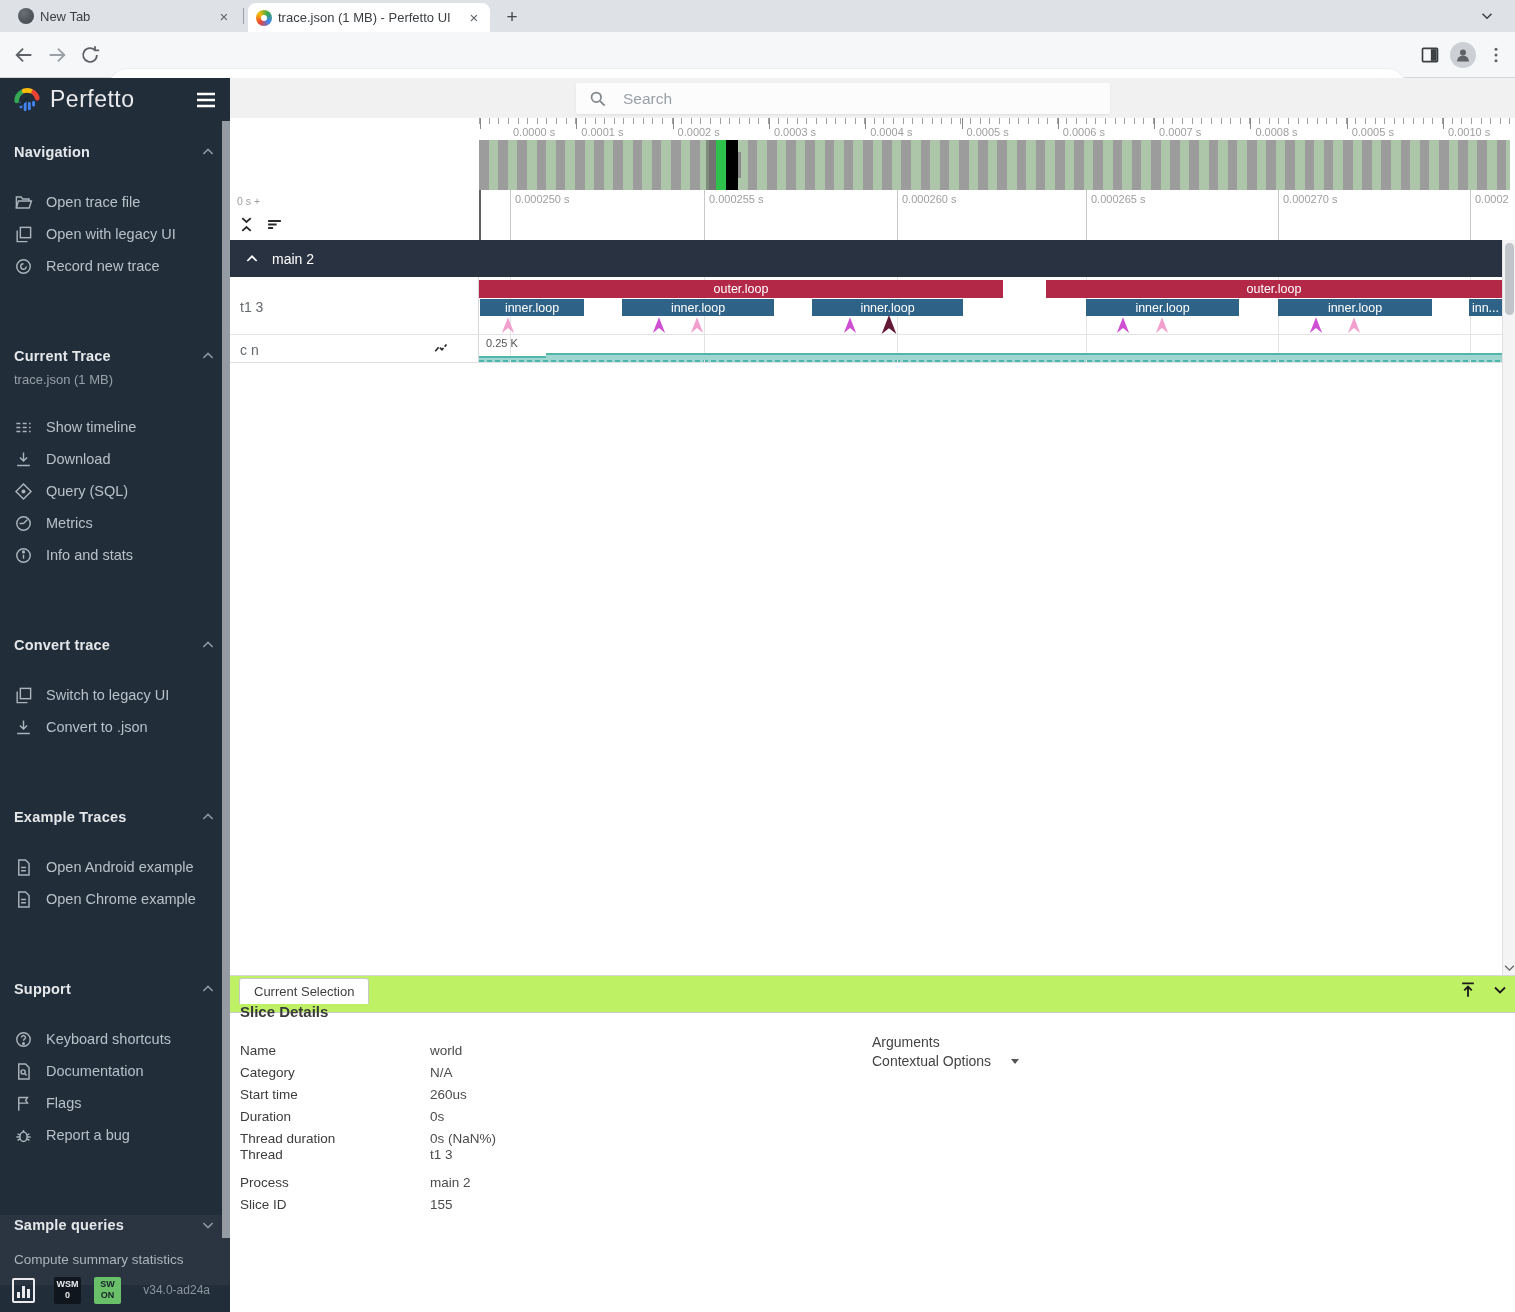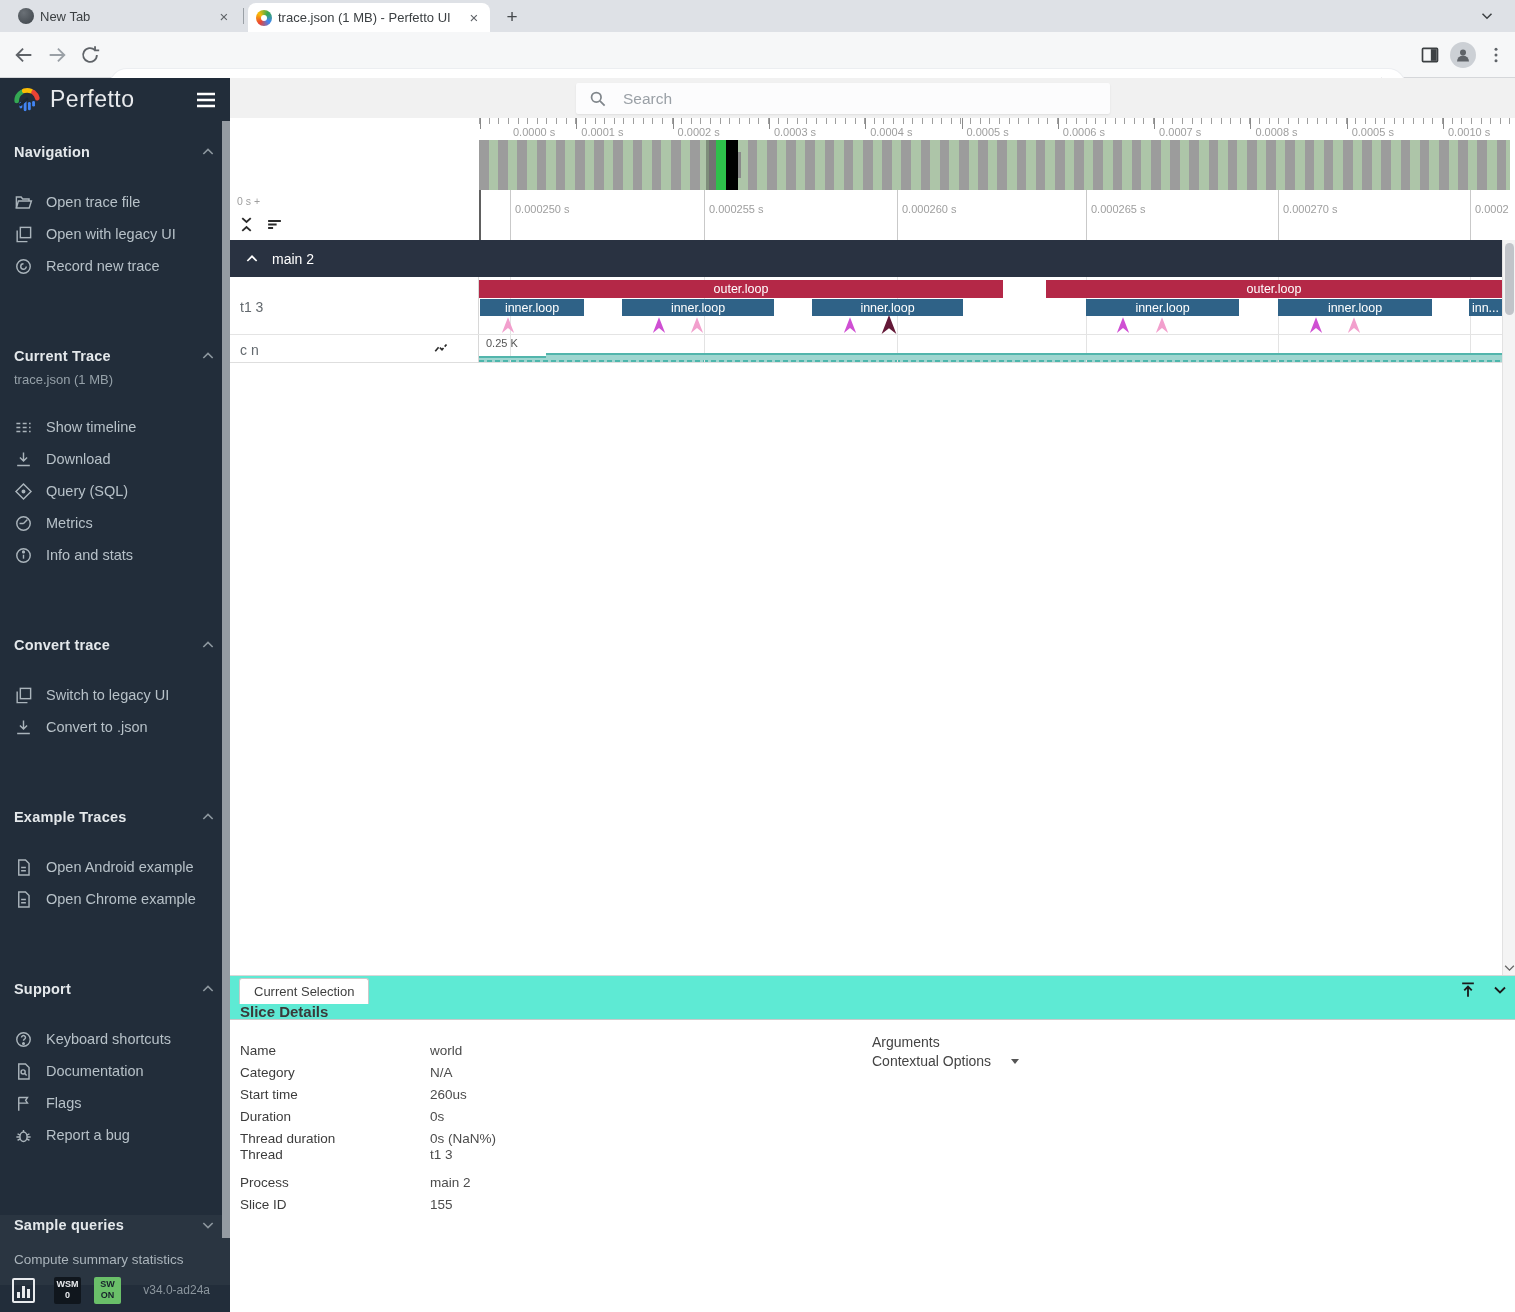--- a/index.html
+++ b/index.html
@@ -72,21 +72,21 @@
      background:repeating-linear-gradient(90deg,#9c9c9c 0 9.6px,#adc5a8 9.6px 19.2px); }
   .vp-shade { position:absolute; top:0; height:50px; background:rgba(40,40,40,.35); }
   .vp-green { position:absolute; top:0; height:50px; }
   .vp-black { position:absolute; top:0; height:50px; background:#000; }
   .vp-notch { position:absolute; top:12px; height:26px; background:#8a8a8a; }
 
   .overview { position:absolute; left:0; top:112px; width:1285px; height:50px; background:#fff; overflow:hidden; }
   .overview .zero { position:absolute; left:7px; top:5px; font-size:10.5px; color:#9e9e9e; }
   .overview .divider { position:absolute; left:249px; top:0; width:2px; height:50px; background:#606060; }
   .ov-line { position:absolute; top:0; width:1px; height:50px; background:#c9c9c9; }
-  .ov-label { position:absolute; top:13px; font-size:11px; color:#9e9e9e; white-space:nowrap; }
+  .ov-label { position:absolute; top:3px; font-size:11px; color:#9e9e9e; white-space:nowrap; }
   .ov-icons { position:absolute; left:8px; top:26px; display:flex; gap:10px; color:#2b2b2b; }
 
   .group-header { position:absolute; left:0; top:162px; width:1272px; height:37px; background:#293241; color:#fff; display:flex; align-items:center; }
   .group-header .chev { margin-left:14px; color:#fff; }
   .group-header .glabel { margin-left:12px; font-size:14px; }
 
   .track { position:absolute; left:0; width:1272px; background:#fff; }
   .track.t1 { top:199px; height:58px; border-bottom:1px solid #e4e4e4; }
   .track.cn { top:257px; height:28px; border-bottom:1px solid #dedede; }
   .track .shell { position:absolute; left:0; top:0; width:249px; height:100%; border-right:1px solid #d8d8d8; }
@@ -102,21 +102,21 @@
   .cn-seg { position:absolute; }
   .cn-dash { position:absolute; left:0; bottom:0; width:100%; height:3px;
      background:repeating-linear-gradient(90deg,#4db6ac 0 5px,#9fd6d0 5px 8px); }
 
   .v-scrollbar { position:absolute; left:1272px; top:162px; width:13px; height:735px; background:#f4f4f4; border-left:1px solid #e2e2e2; }
   .v-thumb { position:absolute; left:2px; top:3px; width:9px; height:72px; background:#c1c4c9; border-radius:5px; }
   .v-down { position:absolute; left:0; bottom:2px; width:13px; text-align:center; color:#666; }
 
   
   .details { position:absolute; left:0; top:897px; width:1285px; height:337px; background:#fff; }
-  .dt-tabs { position:absolute; left:0; top:0; width:1285px; height:45px; background:#5eead4; border-top:1px solid #d8d8d8; border-bottom:1px solid #c9c9c9; }
+  .dt-tabs { position:absolute; left:0; top:0; width:1285px; height:38px; background:#bef264; border-top:1px solid #d8d8d8; border-bottom:1px solid #c9c9c9; }
   .dt-tab { position:absolute; left:9px; top:2px; height:26px; background:#fff; border:1px solid #c9c9c9; border-bottom:none; border-radius:3px 3px 0 0; padding:0 14px; font-size:13px; color:#3f3f3f; display:flex; align-items:center; }
   .dt-ico { position:absolute; top:4px; width:20px; height:20px; color:#2b2b2b; }
   .dt-body { position:absolute; left:0; top:28px; width:1285px; height:309px; }
   .dt-heading { position:absolute; left:10px; top:0; font-size:15px; font-weight:700; color:#3a3a3a; }
   .dt-row { position:absolute; left:10px; font-size:13.5px; color:#3c3c3c; }
   .dt-row .val { position:absolute; left:190px; color:#4c4c4c; white-space:nowrap; }
   .dt-args { position:absolute; left:642px; top:31px; font-size:14px; color:#444; }
   .dt-ctx { position:absolute; left:642px; top:50px; font-size:14px; color:#444; display:flex; align-items:center; gap:20px; }
   .caret-down { width:0; height:0; border-left:4px solid transparent; border-right:4px solid transparent; border-top:5px solid #555; display:inline-block; }
   svg { display:block; }

